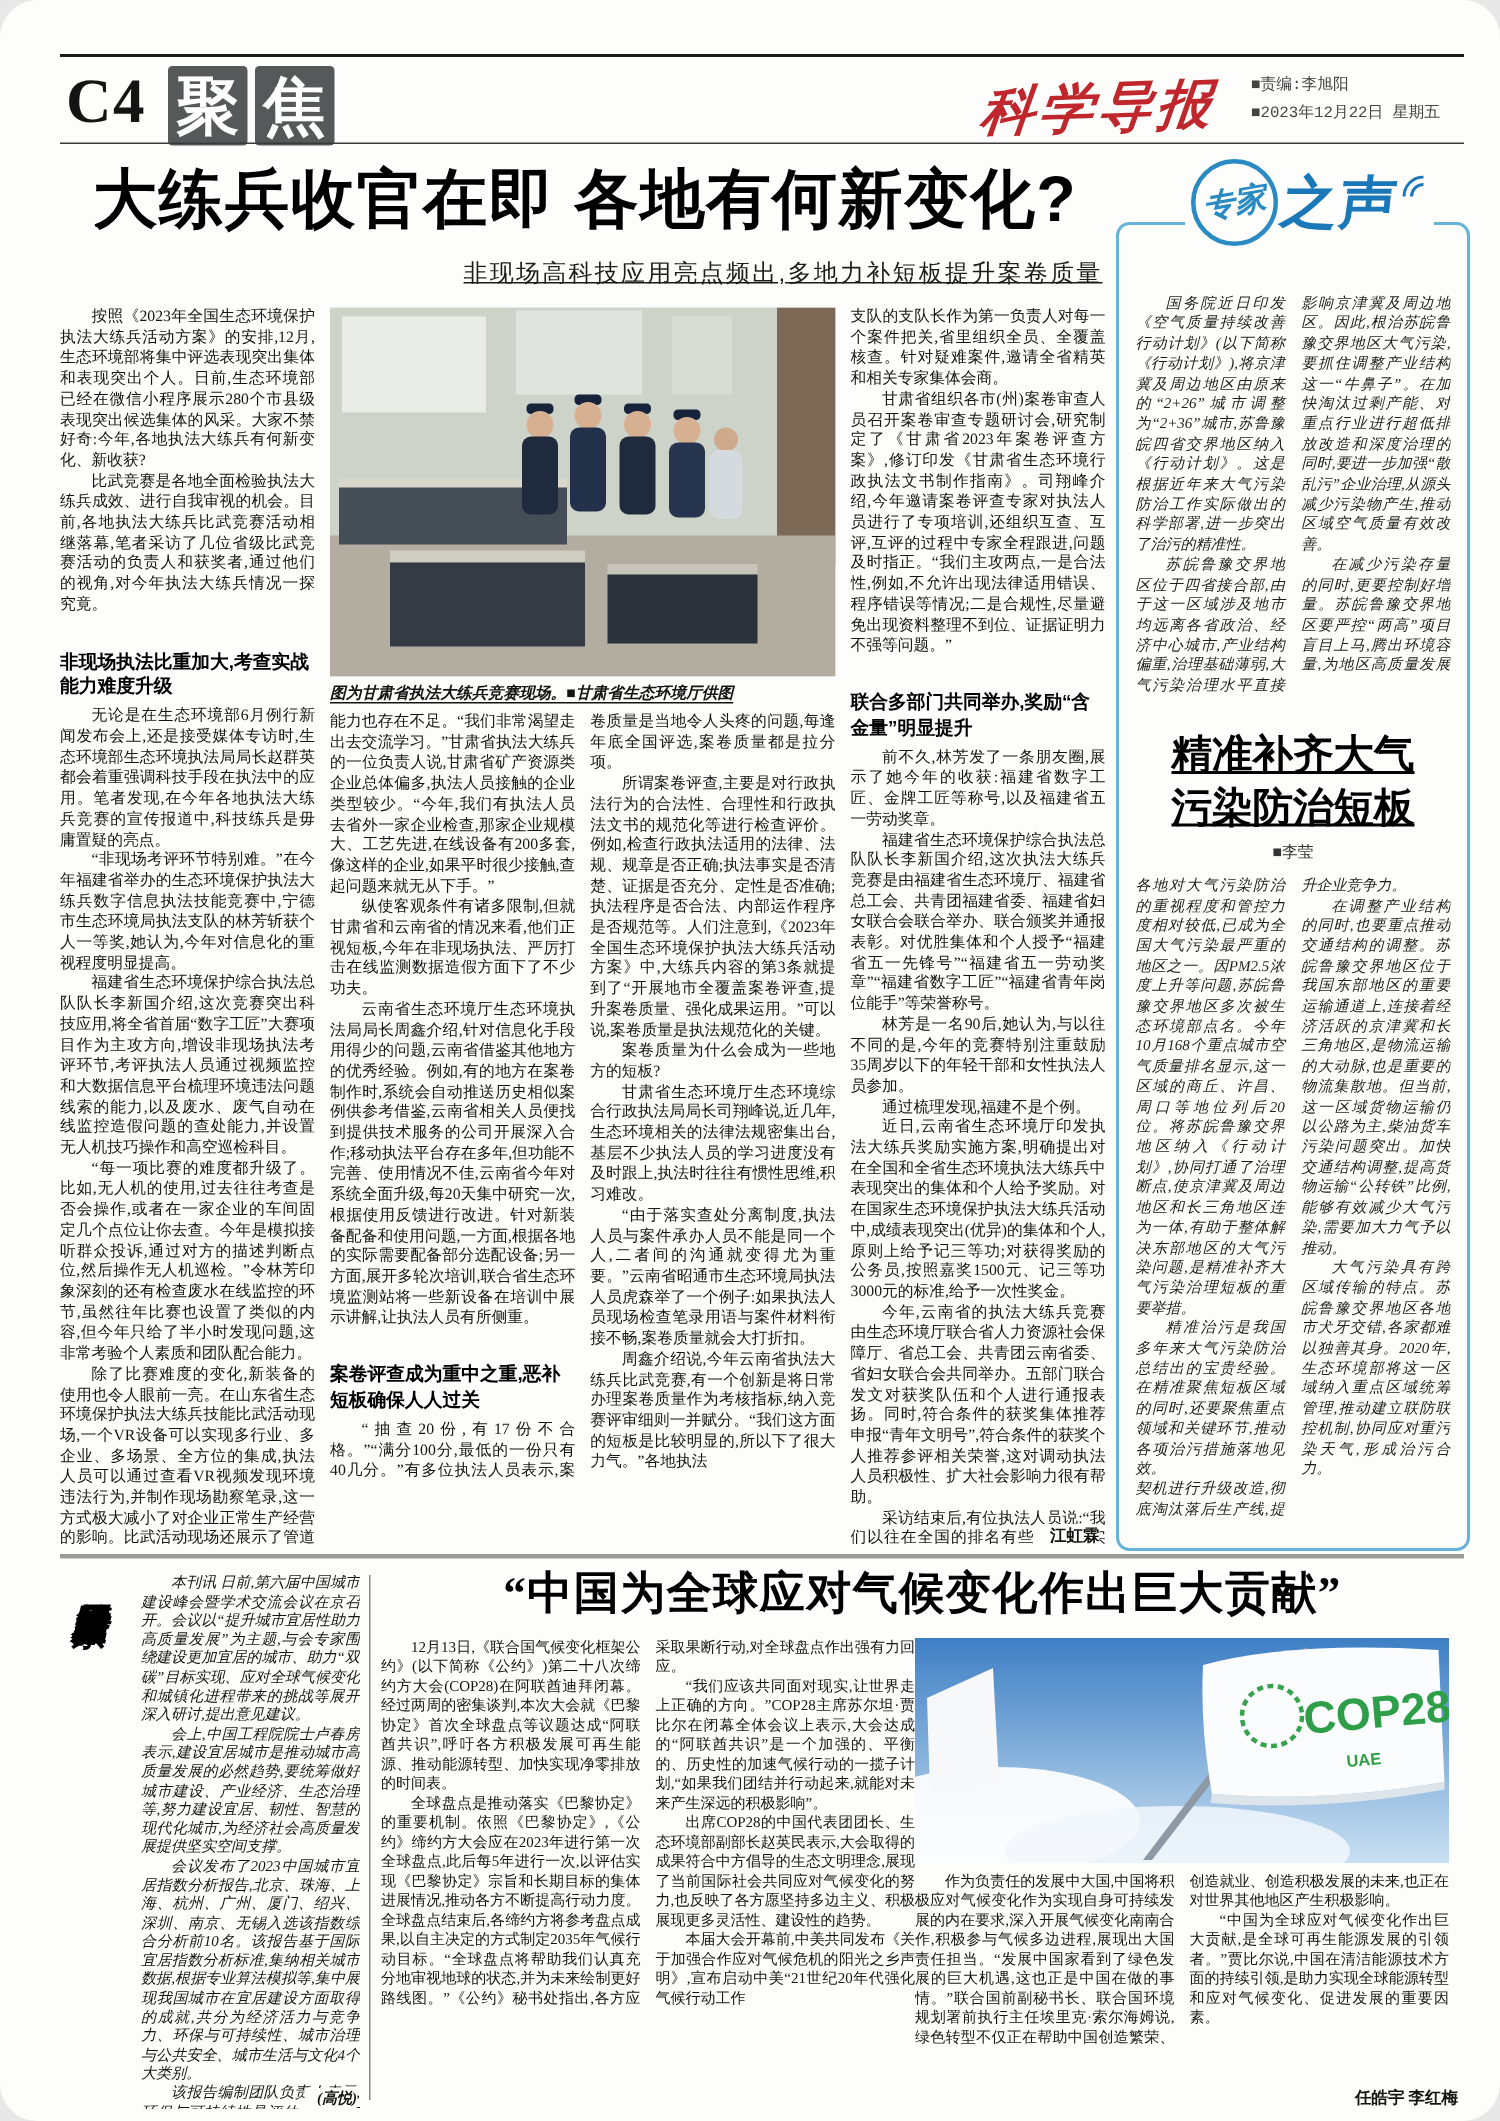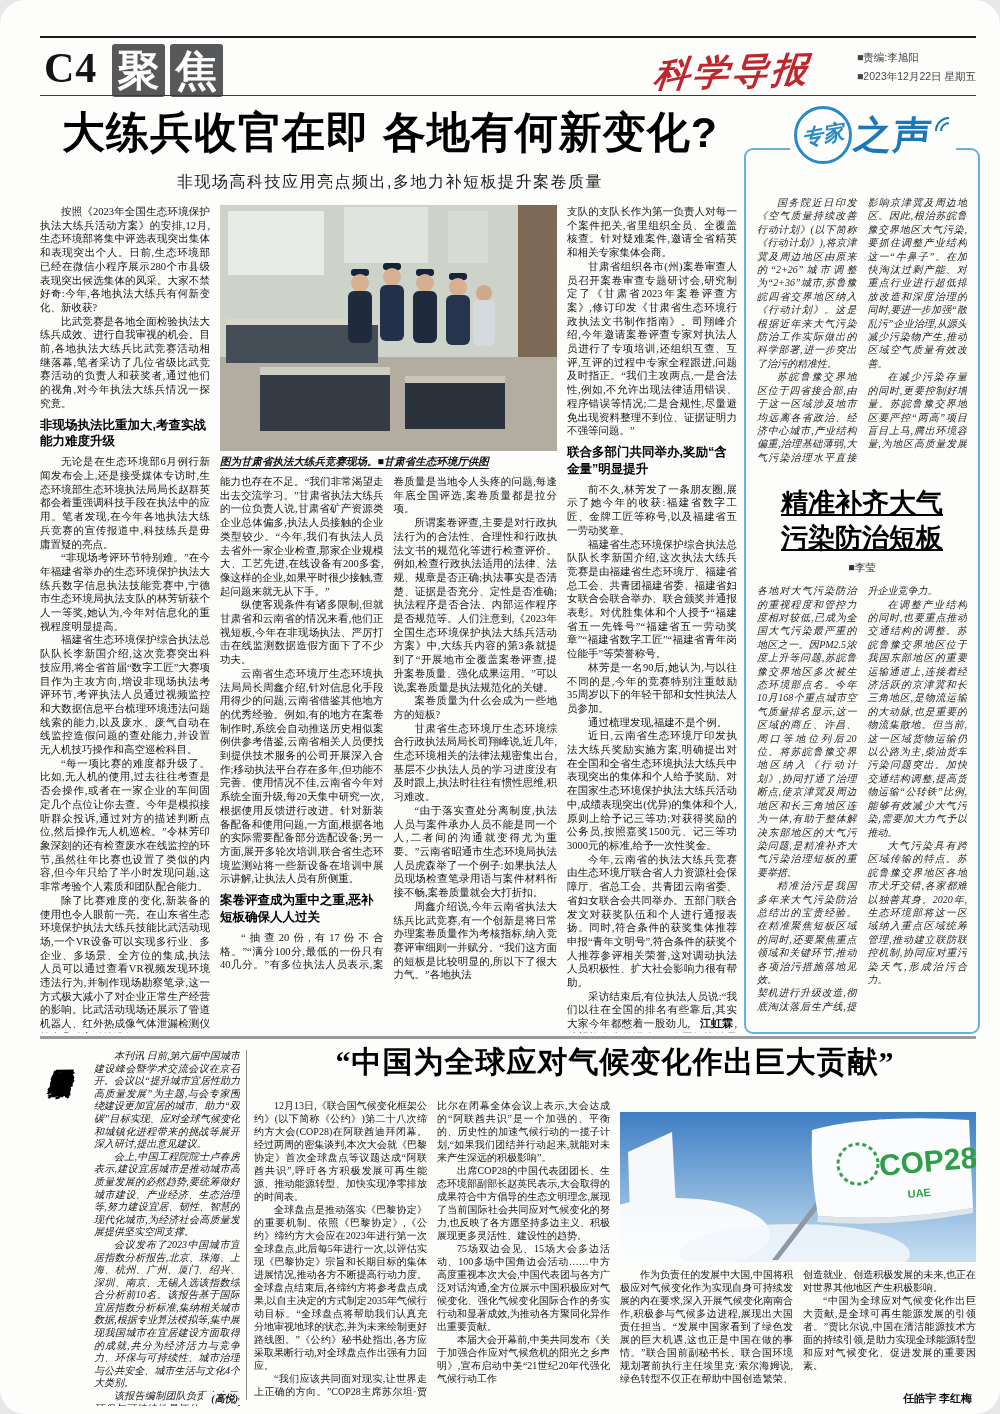--- a/index.html
+++ b/index.html
@@ -9,40 +9,40 @@
   
   .toprule{position:absolute;left:40px;width:936px;top:36px;height:2px;background:#1a1a1a;}
   .headrule{position:absolute;left:40px;width:936px;top:95px;height:1px;background:#3a3a3a;}
   .pageno{position:absolute;left:44px;top:44px;font-size:42px;font-weight:bold;letter-spacing:1px;}
   .secbox{position:absolute;top:44px;width:53px;height:53px;background:#57585a;border-radius:3px;
           display:flex;align-items:center;justify-content:center;}
   .secbox span{color:#fff;font-size:42px;font-weight:900;font-family:"Liberation Sans","DejaVu Sans",sans-serif;}
   #sec1{left:112px;} #sec2{left:170px;}
   .masthead{position:absolute;right:190px;top:48px;font-size:36px;font-weight:bold;font-style:italic;
             color:#c0272d;letter-spacing:3px;transform:skewX(-8deg) rotate(-2deg);}
-  .pubinfo{position:absolute;right:24px;top:48px;font-size:10.5px;color:#444;line-height:1.8;
-           font-family:Liberation Sans, sans-serif;}
+  .pubinfo{position:absolute;right:40px;top:48px;font-size:10.5px;color:#444;line-height:1.8;
+           font-family:Liberation Mono, monospace;}
 
   
   .main-headline{position:absolute;left:45px;top:104px;width:690px;margin:0;text-align:center;
                  font-family:"Liberation Sans","DejaVu Sans",sans-serif;font-weight:900;
                  font-size:43px;letter-spacing:1px;color:#000;}
-  .main-deck{position:absolute;left:45px;top:172px;width:690px;text-align:center;font-size:16px;
-             letter-spacing:1.5px;font-family:"Liberation Sans","DejaVu Sans",sans-serif;color:#1c1c1c;}
+  .main-deck{position:absolute;left:45px;top:172px;width:690px;text-align:right;font-size:16px;
+             letter-spacing:1.5px;font-family:"Liberation Sans","DejaVu Sans",sans-serif;color:#1c1c1c;text-decoration:underline;}
   .main-body{position:absolute;left:40px;top:205px;width:697px;height:828px;display:flex;gap:10px;}
   .mcol{width:170px;height:828px;overflow:hidden;position:relative;}
   .mid{width:337px;display:flex;flex-direction:column;}
   .photo{width:337px;height:246px;display:block;}
   .caption{text-align:left;font-size:10.5px;font-weight:bold;font-style:italic;padding:4px 0 3px;
            text-decoration:underline;text-underline-offset:3px;margin-bottom:3px;}
   .midflow{flex:1;columns:2;column-gap:10px;overflow:hidden;}
   p{margin:0;text-indent:2em;text-align:justify;font-size:10.5px;line-height:13.7px;}
   p.cont{text-indent:0;}
   .subhead{font-family:"Liberation Sans","DejaVu Sans",sans-serif;font-weight:bold;font-size:12.5px;
-           line-height:1.35;margin:6px 0 5px;color:#000;}
+           line-height:1.35;margin:22px 0 5px;color:#000;}
   .colsig{position:absolute;bottom:2px;right:4px;background:#fdfdfc;font-weight:bold;font-size:11px;
           padding-left:10px;}
 
   
   .expert-box{position:absolute;left:744px;top:148px;width:232px;height:882px;
               border:2px solid #66b3d8;border-radius:9px;background:#fdfdfc;}
   .expert-logo{position:absolute;left:44px;top:-44px;display:flex;align-items:center;background:#fdfdfc;
                padding:0 4px;}
   .logo-circle{width:52px;height:52px;border:3px solid #2a8ac2;border-radius:50%;display:flex;
                align-items:center;justify-content:center;background:#fdfdfc;}
@@ -63,21 +63,21 @@
   .bottomrule{position:absolute;left:40px;top:1036px;width:936px;height:3px;background:#9a9a9a;}
   .city{position:absolute;left:42px;top:1050px;width:198px;height:356px;display:flex;gap:22px;font-style:italic;}
   .vtitle{writing-mode:vertical-rl;text-orientation:upright;font-family:"Liberation Sans","DejaVu Sans",sans-serif;
           font-weight:900;font-size:23px;line-height:1.05;letter-spacing:0.5px;width:30px;height:356px;color:#000;}
   .city-text{flex:1;overflow:hidden;}
   .city-text p{font-size:10px;line-height:12.6px;}
   .city-sig{position:absolute;bottom:0;right:2px;background:#fdfdfc;font-size:10px;font-weight:bold;padding-left:8px;}
   .vrule{position:absolute;left:246px;top:1050px;width:1px;height:350px;background:#888;}
   .climate{position:absolute;left:254px;top:1042px;width:722px;height:366px;}
   .climate-head{text-align:center;font-weight:900;font-size:30px;letter-spacing:1px;margin:0 0 9px;color:#000;}
-  .climate-body{display:flex;gap:10px;height:312px;align-items:center;}
+  .climate-body{display:flex;height:312px;}
   .cflow{width:356px;columns:2;column-gap:10px;overflow:hidden;}
   .cflow p,.crflow p{font-size:10px;line-height:13px;}
   .cright{width:356px;display:flex;flex-direction:column;position:relative;}
   .cphoto{width:356px;height:150px;display:block;margin-bottom:6px;}
   .crflow{flex:1;columns:2;column-gap:10px;overflow:hidden;}
   .climate-byline{position:absolute;bottom:2px;right:4px;background:#fdfdfc;font-weight:bold;font-size:11px;padding-left:10px;}
 </style>
 </head>
 <body>
 
@@ -221,21 +221,20 @@
   <div class="vrule"></div>
 
   <div class="climate">
     <div class="climate-head">“中国为全球应对气候变化作出巨大贡献”</div>
     <div class="climate-body">
       <div class="cflow">
           <p>12月13日,《联合国气候变化框架公约》(以下简称《公约》)第二十八次缔约方大会(COP28)在阿联酋迪拜闭幕。经过两周的密集谈判,本次大会就《巴黎协定》首次全球盘点等议题达成“阿联酋共识”,呼吁各方积极发展可再生能源、推动能源转型、加快实现净零排放的时间表。</p>
           <p>全球盘点是推动落实《巴黎协定》的重要机制。依照《巴黎协定》,《公约》缔约方大会应在2023年进行第一次全球盘点,此后每5年进行一次,以评估实现《巴黎协定》宗旨和长期目标的集体进展情况,推动各方不断提高行动力度。全球盘点结束后,各缔约方将参考盘点成果,以自主决定的方式制定2035年气候行动目标。“全球盘点将帮助我们认真充分地审视地球的状态,并为未来绘制更好路线图。”《公约》秘书处指出,各方应采取果断行动,对全球盘点作出强有力回应。</p>
           <p>“我们应该共同面对现实,让世界走上正确的方向。”COP28主席苏尔坦·贾比尔在闭幕全体会议上表示,大会达成的“阿联酋共识”是一个加强的、平衡的、历史性的加速气候行动的一揽子计划,“如果我们团结并行动起来,就能对未来产生深远的积极影响”。</p>
           <p>出席COP28的中国代表团团长、生态环境部副部长赵英民表示,大会取得的成果符合中方倡导的生态文明理念,展现了当前国际社会共同应对气候变化的努力,也反映了各方愿坚持多边主义、积极展现更多灵活性、建设性的趋势。</p>
-          <p>75场双边会见、15场大会多边活动、100多场中国角边会活动……中方高度重视本次大会,中国代表团与各方广泛对话沟通,全方位展示中国积极应对气候变化、强化气候变化国际合作的务实行动和显著成效,为推动各方聚同化异作出重要贡献。</p>
           <p>本届大会开幕前,中美共同发布《关于加强合作应对气候危机的阳光之乡声明》,宣布启动中美“21世纪20年代强化气候行动工作</p>
         </div>
       <div class="cright">
         <svg class="cphoto" viewBox="0 0 356 150" xmlns="http://www.w3.org/2000/svg">
           <defs>
             <linearGradient id="sky" x1="0" y1="0" x2="0" y2="1">
               <stop offset="0" stop-color="#3e7fc4"></stop>
                 <stop offset="1" stop-color="#c9e0f2"></stop>
             </linearGradient>
           </defs>

